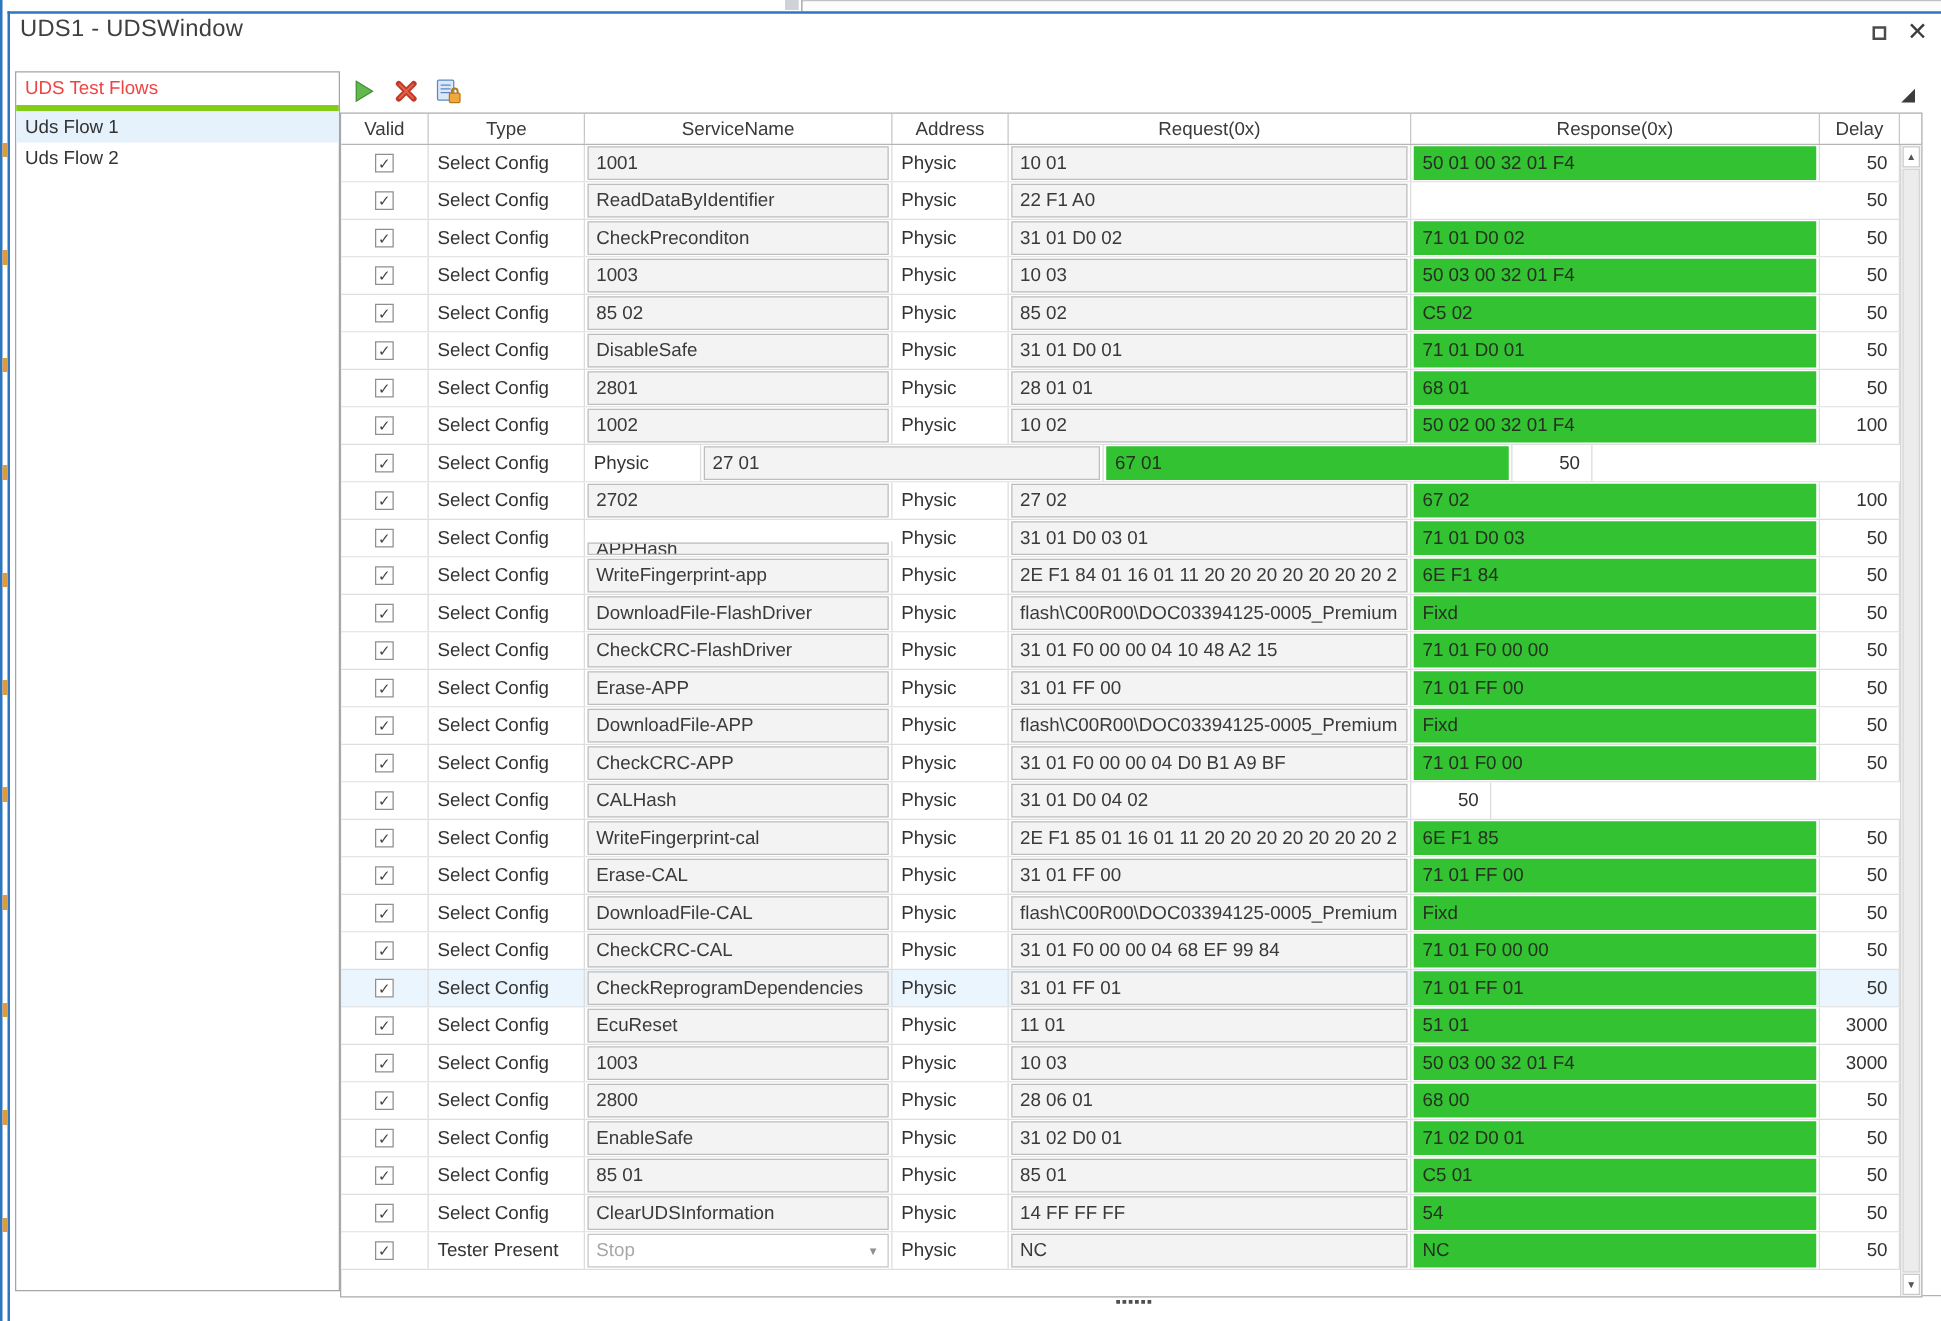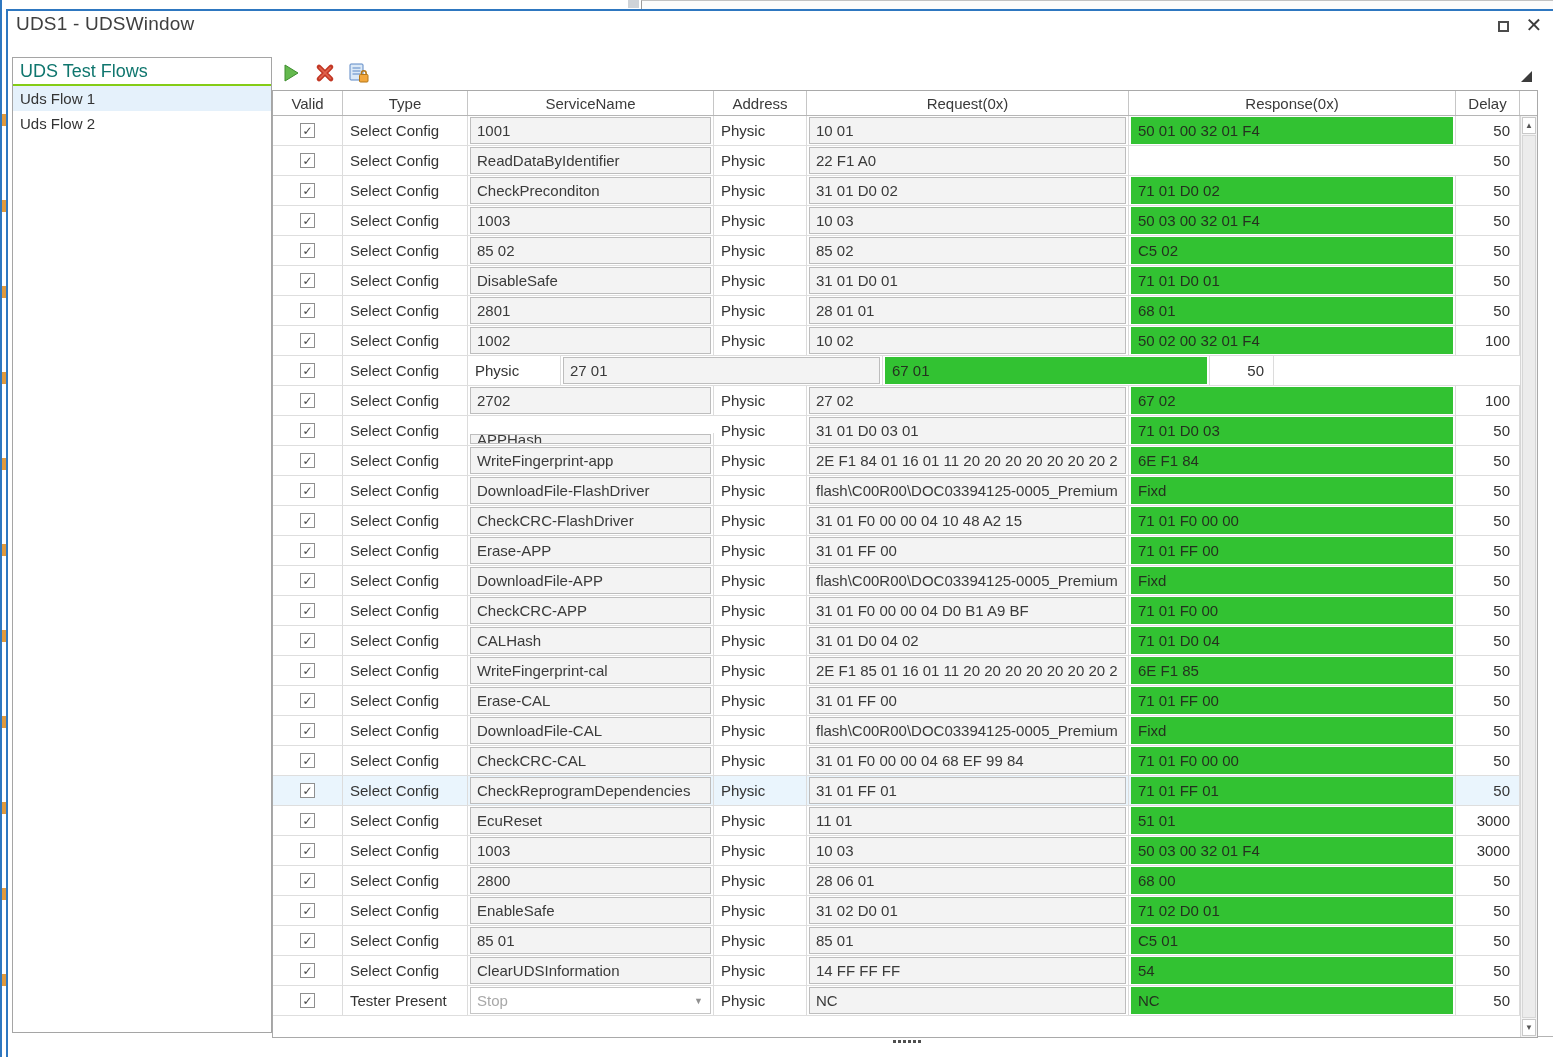--- a/index.html
+++ b/index.html
@@ -22,22 +22,22 @@
 
   .title{position:absolute;left:16px;top:13px;font-size:19px;color:#3f3f3f;letter-spacing:.2px;}
   .btn-max{position:absolute;left:1493px;top:16px;width:20px;height:20px;display:flex;align-items:center;justify-content:center;cursor:default;}
   .max-glyph{width:11px;height:11px;border:2px solid #4c4c4c;box-sizing:border-box;}
   .btn-close{position:absolute;left:1522px;top:12px;width:24px;height:26px;font-size:20px;color:#3c3c3c;
     display:flex;align-items:center;justify-content:center;}
 
   
   .sidebar{position:absolute;left:12px;top:57px;width:260px;height:976px;border:1px solid #a5a5a5;
     box-sizing:border-box;background:#fff;}
-  .sidebar-header{height:26px;line-height:26px;padding-left:7px;border-bottom:2px solid #84cc16;
-    font-size:18px;color:#0f766e;}
+  .sidebar-header{height:26px;line-height:26px;padding-left:7px;border-bottom:5px solid #84cc16;
+    font-size:15px;color:#ef4444;}
   .sidebar-item{height:25px;line-height:25px;padding-left:7px;font-size:15px;color:#333;}
   .sidebar-item.selected{background:#e5f1fb;}
 
   
   .toolbar{position:absolute;left:280px;top:61px;display:flex;gap:12px;align-items:center;height:24px;}
   .tool{display:flex;align-items:center;justify-content:center;width:22px;height:22px;}
 
   
   .grip{position:absolute;left:1521px;top:71px;width:0;height:0;
     border-left:11px solid transparent;border-bottom:11px solid #3c3c3c;}
@@ -438,23 +438,20 @@
             <span class="checkbox">✓</span>
           </div>
           <div class="td c-type" style="width: 125px;">Select Config</div>
           <div class="td c-box" style="width: 246px;">
             <div class="inset">CALHash</div>
           </div>
           <div class="td c-address" style="width: 93px;">Physic</div>
           <div class="td c-box" style="width: 322px;">
             <div class="inset">31 01 D0 04 02</div>
           </div>
-          <div class="td c-box" style="width: 327px;">
-            <div class="green-cell">71 01 D0 04</div>
-          </div>
           <div class="td c-delay" style="width: 64px;">50</div>
         </div>
         <div class="tr">
           <div class="td c-valid" style="width: 70px;">
             <span class="checkbox">✓</span>
           </div>
           <div class="td c-type" style="width: 125px;">Select Config</div>
           <div class="td c-box" style="width: 246px;">
             <div class="inset">WriteFingerprint-cal</div>
           </div>

